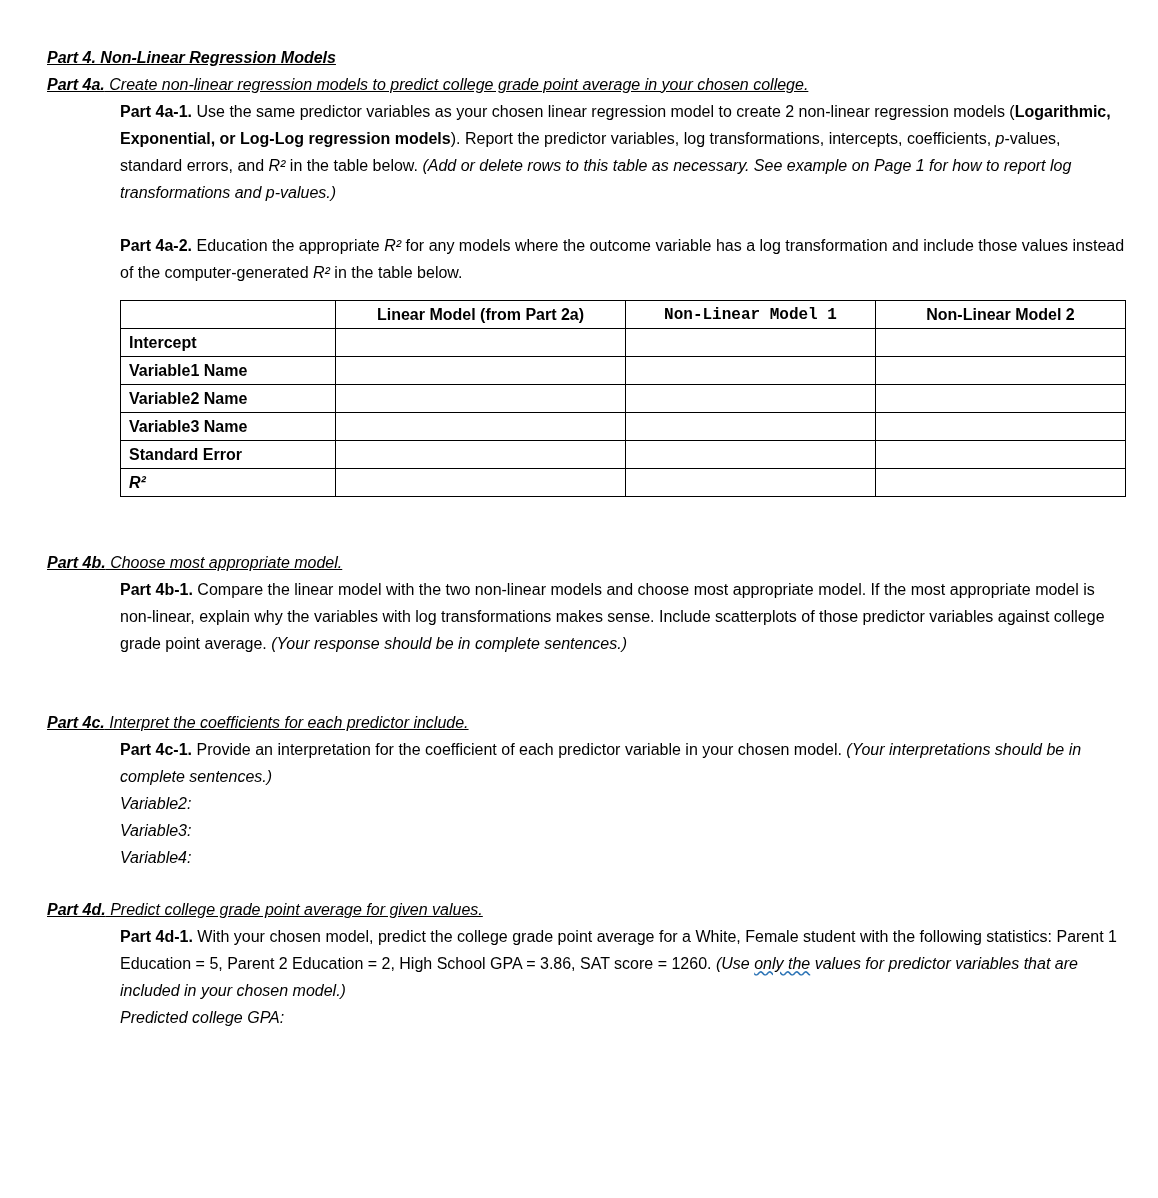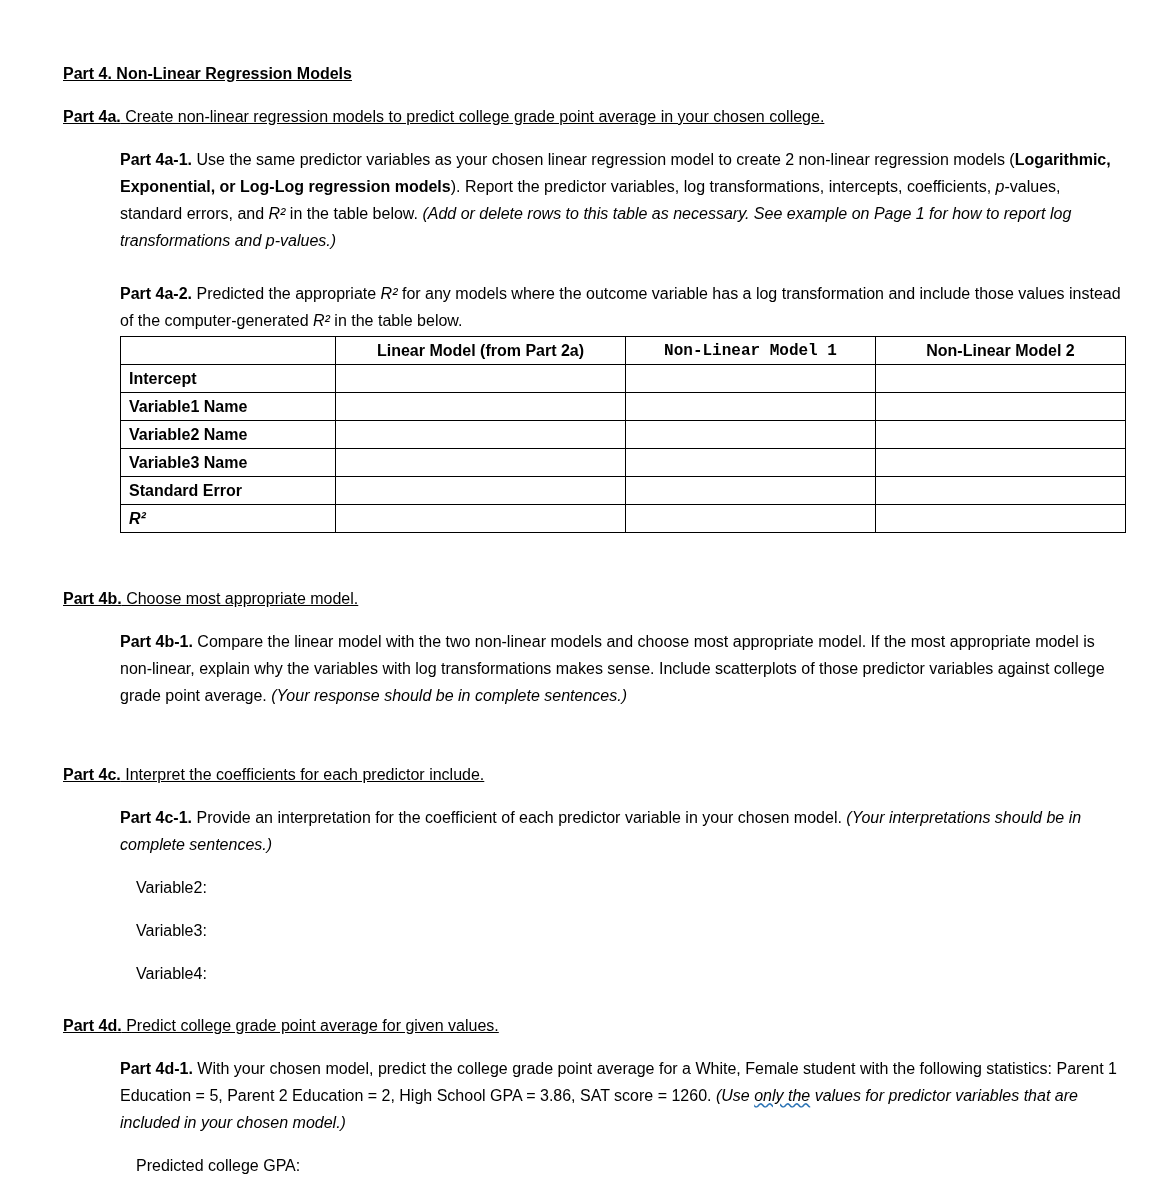--- a/index.html
+++ b/index.html
@@ -18,32 +18,32 @@
   }
   .page {
     box-sizing: border-box;
     width: 1158px;
     min-height: 1198px;
     padding: 44px 33px 0 47px;
   }
   .b { font-weight: bold; }
   .i { font-style: italic; }
   .u { text-decoration: underline; }
-  .line { margin: 16px; }
+  .line { margin: 0; font-style: italic; }
   .para { margin: 0; }
   .indent { margin-left: 73px; }
   .gap-before-sm { margin-top: 26px; }
   .gap-before-md { margin-top: 25px; }
   .gap-before-lg { margin-top: 52px; }
   .doc-table {
     border-collapse: collapse;
     table-layout: fixed;
     width: 1005px;
     margin-left: 73px;
-    margin-top: 2px;
+    margin-top: 14px;
   }
   .doc-table td {
     border: 1px solid #000000;
     height: 28px;
     box-sizing: border-box;
     padding: 0 8px;
     line-height: 26px;
     font-size: 16px;
     overflow: hidden;
   }
@@ -70,21 +70,21 @@
 <body>
 
 <div class="page">
 
   <div class="line u"><span class="b">Part 4. Non-Linear Regression Models</span></div>
 
   <div class="line u"><span class="b">Part 4a.</span><span> Create non-linear regression models to predict college grade point average in your chosen college.</span></div>
 
   <p class="para indent"><span class="b">Part 4a-1. </span><span>Use the same predictor variables as your chosen linear regression model to create 2 non-linear regression models (</span><span class="b">Logarithmic, Exponential, or Log-Log regression models</span><span>). Report the predictor variables, log transformations, intercepts, coefficients, </span><span class="i">p</span><span>-values, standard errors, and </span><span class="i">R²</span><span> in the table below. </span><span class="i">(Add or delete rows to this table as necessary. See example on Page 1 for how to report log transformations and p-values.)</span></p>
 
-  <p class="para indent gap-before-sm"><span class="b">Part 4a-2. </span><span>Predicted the appropriate </span><span class="i">R²</span><span> for any models where the outcome variable has a log transformation and include those values instead of the computer-generated </span><span class="i">R²</span><span> in the table below.</span></p>
+  <p class="para indent gap-before-sm"><span class="b">Part 4a-2. </span><span>Education the appropriate </span><span class="i">R²</span><span> for any models where the outcome variable has a log transformation and include those values instead of the computer-generated </span><span class="i">R²</span><span> in the table below.</span></p>
 
   <table class="doc-table">
     <tbody>
         <tr>
       <td class="hdr col-label"></td>
       <td class="hdr col-linear">Linear Model (from Part 2a)</td>
       <td class="hdr col-nl1">Non-Linear Model 1</td>
       <td class="hdr col-nl2">Non-Linear Model 2</td>
     </tr>
     <tr>

